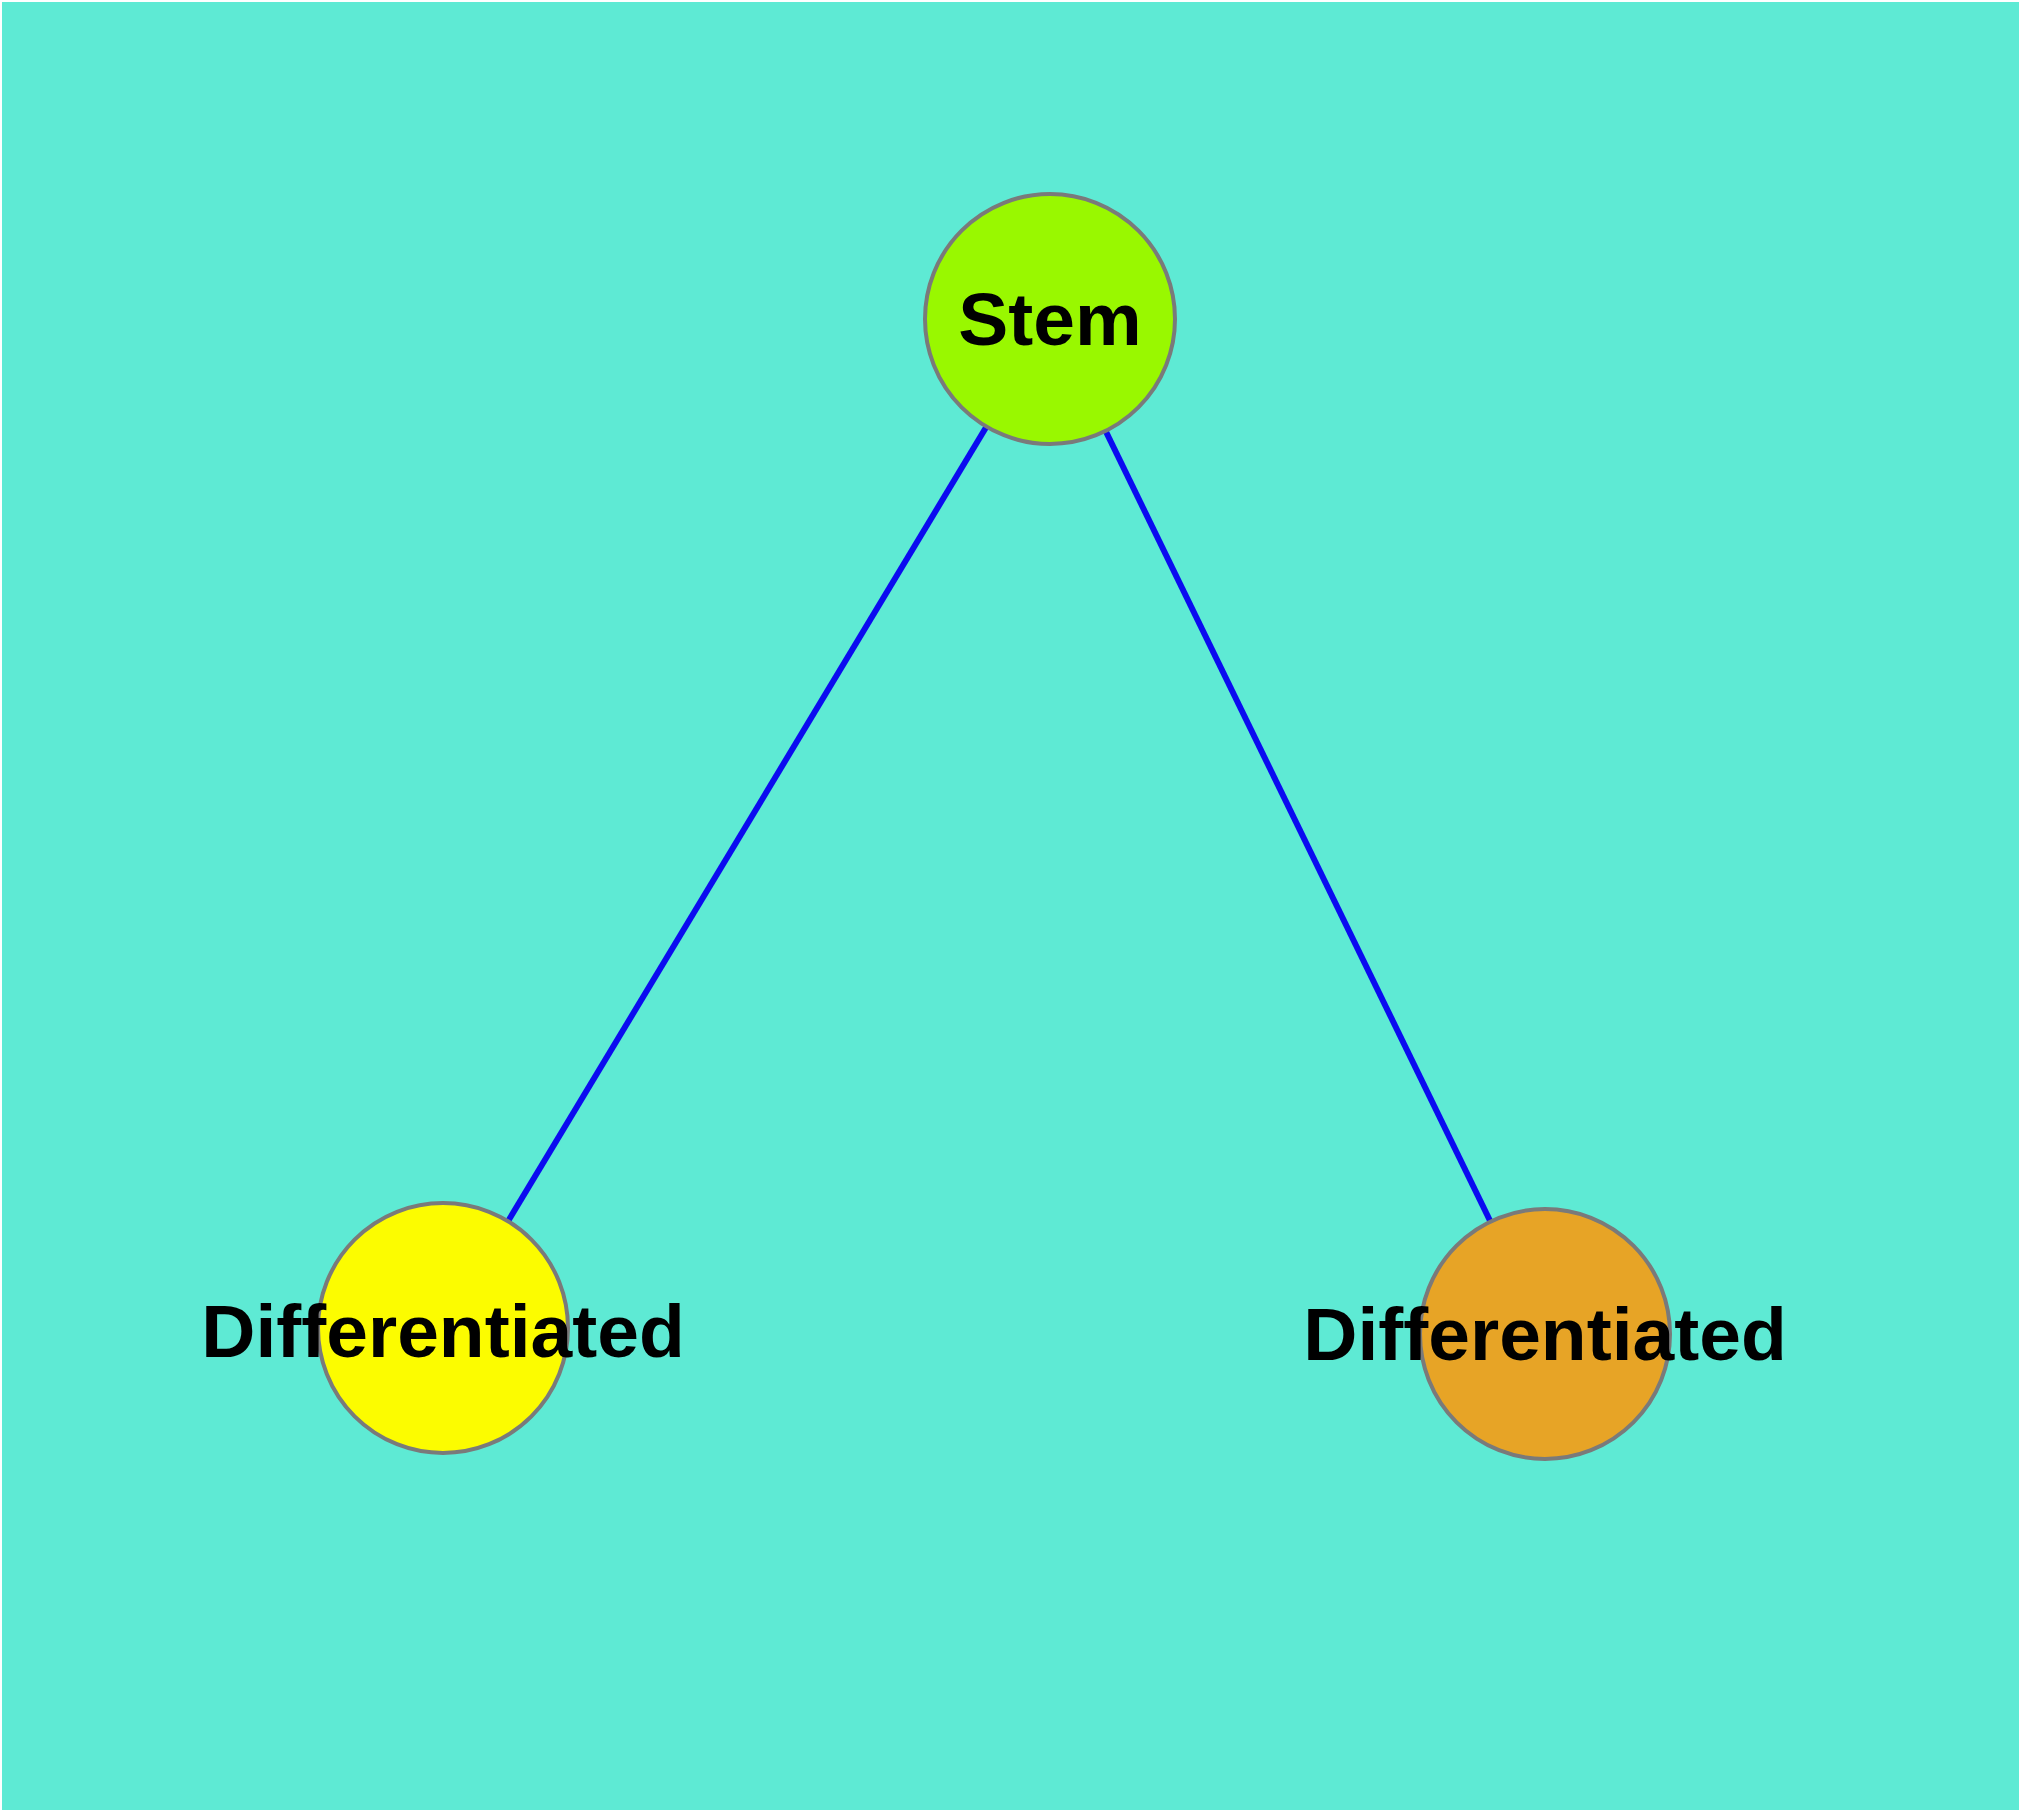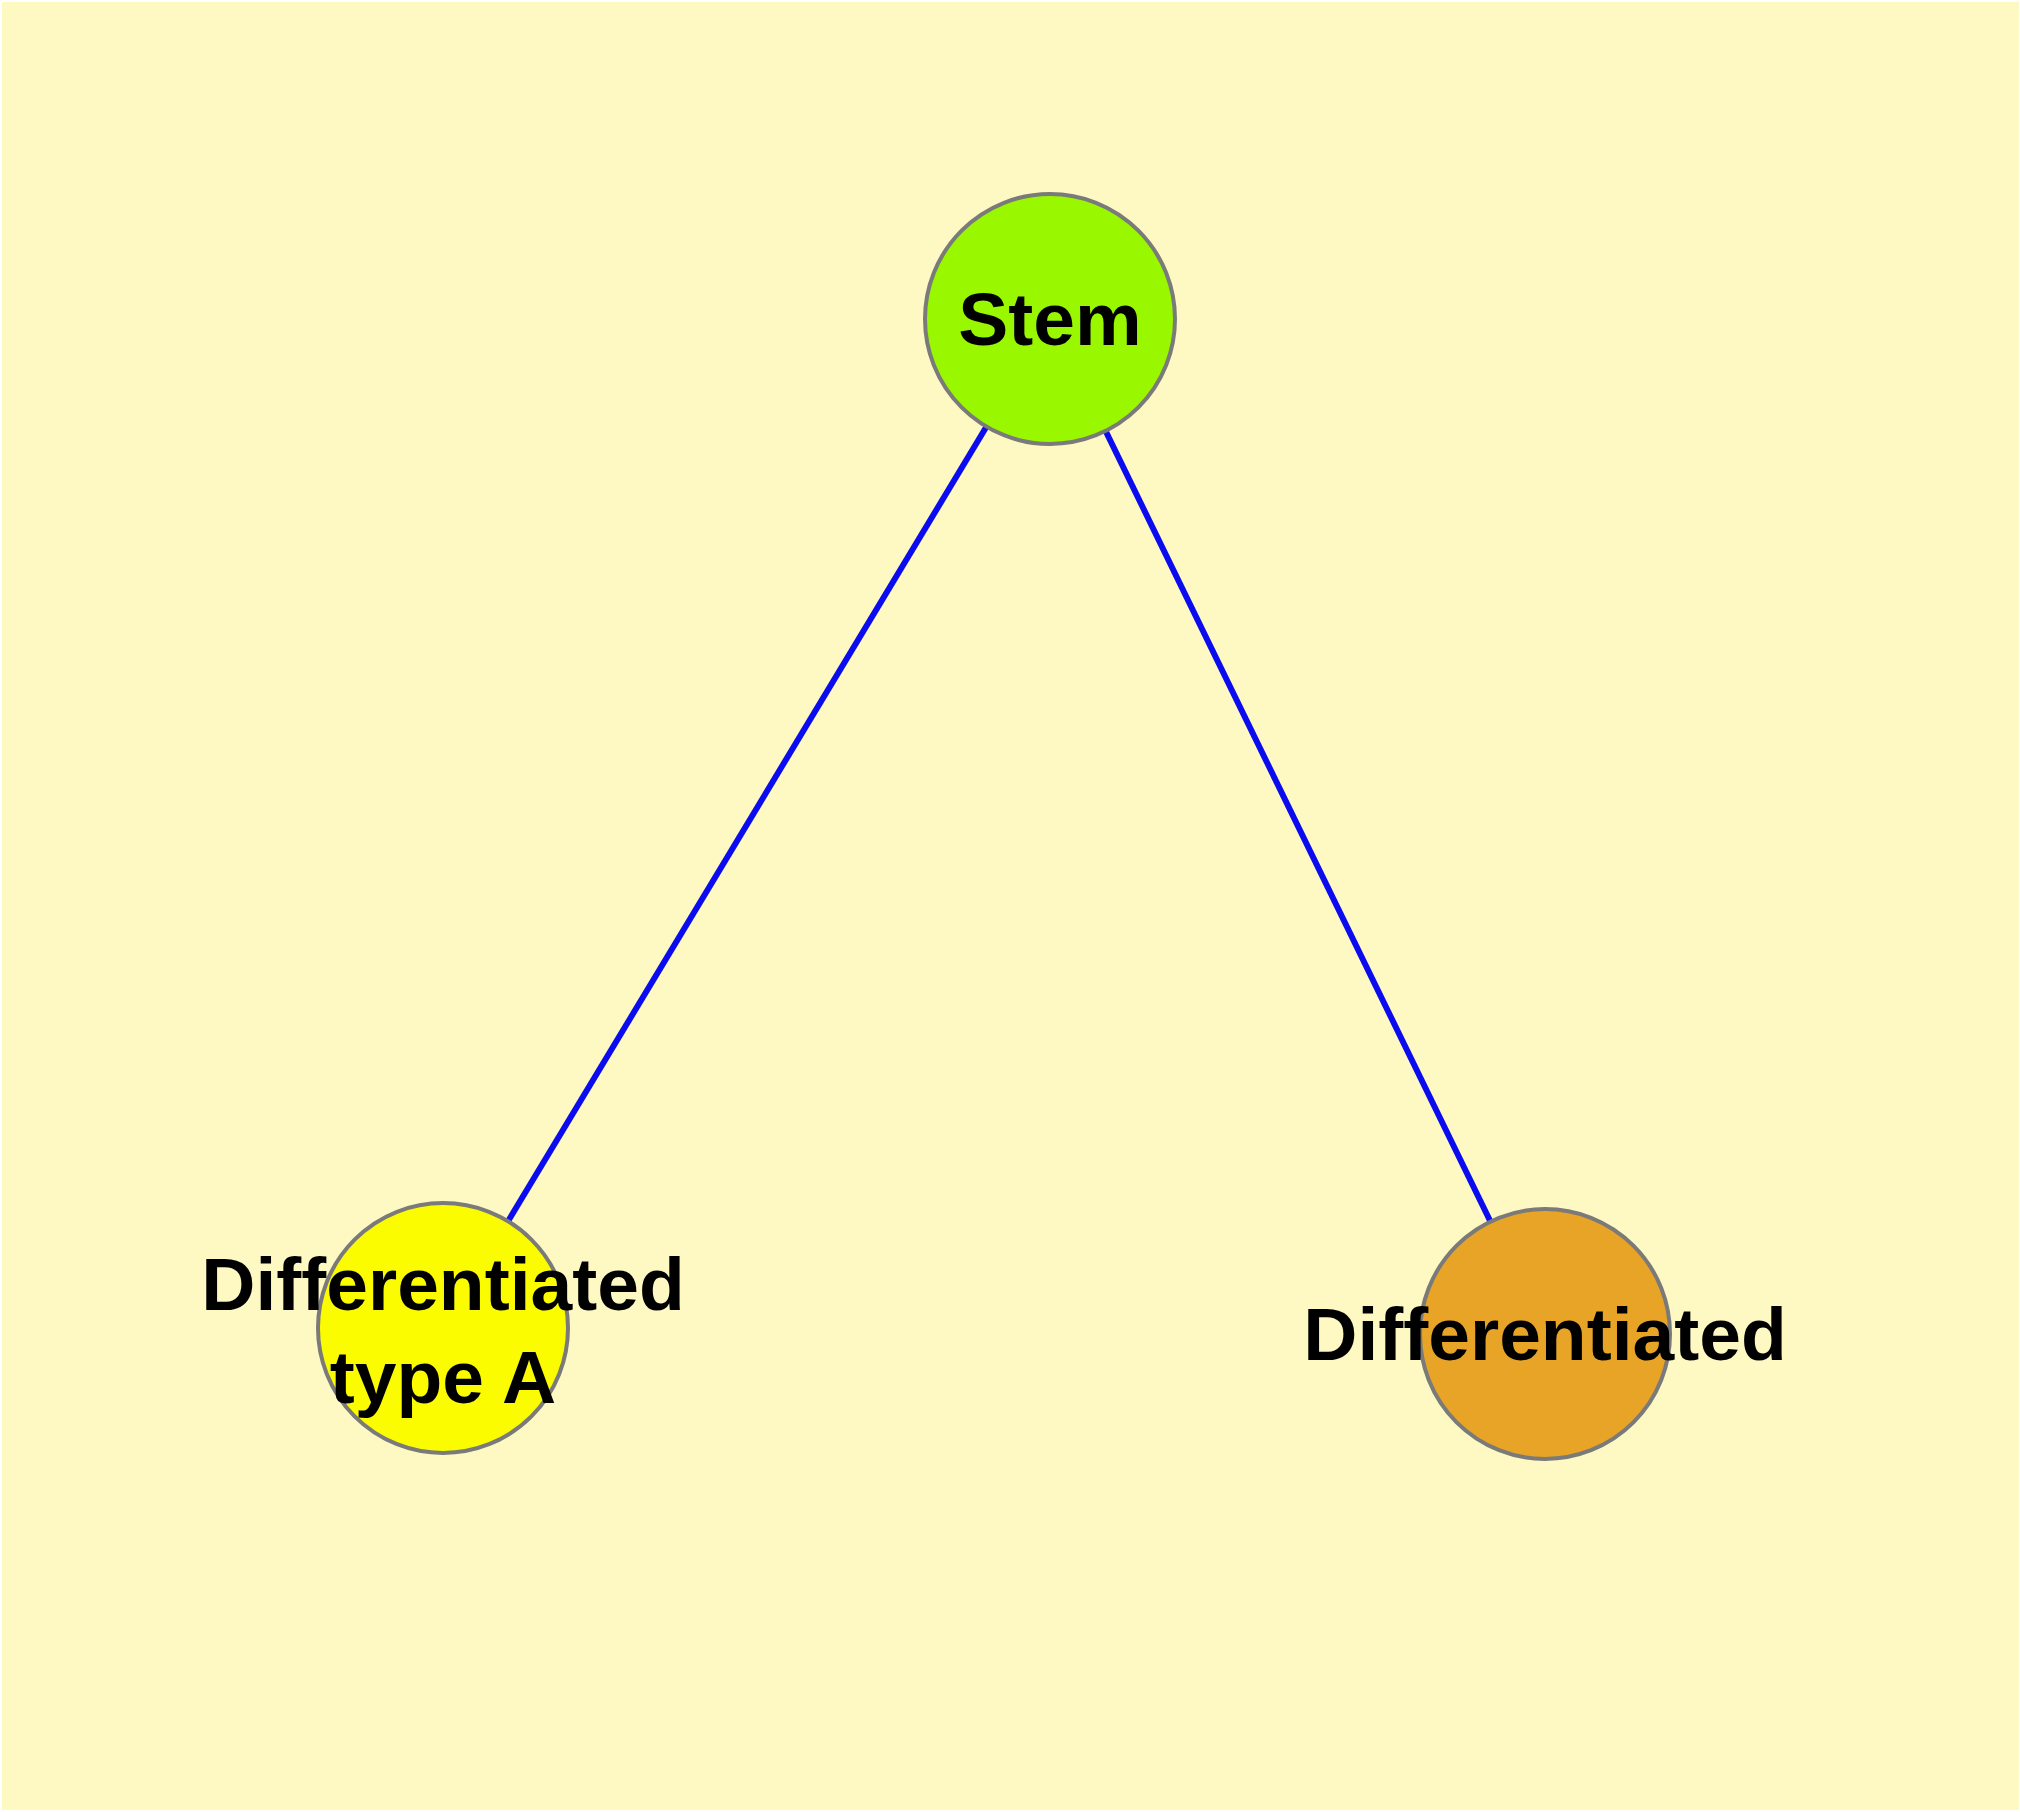--- a/index.html
+++ b/index.html
@@ -51,40 +51,39 @@
   .circle-stem   { left: 1048px; top: 317px;  }
   .circle-type-a { left: 441px;  top: 1326px; }
   .circle-type-b { left: 1543px; top: 1332px; }
   .label-stem    { left: 1048px; top: 317px;  }
   .label-type-a  { left: 441px;  top: 1329px; }
   .label-type-b  { left: 1543px; top: 1332px; }
 </style>
 </head>
 <body>
 
-<div class="canvas" style="background-color: #fef9c3; border-color: rgb(255, 255, 255);">
+<div class="canvas" style="background-color: #5eead4; border-color: rgb(255, 255, 255);">
 
   <svg class="edges-layer" viewBox="0 0 2378 2132" preserveAspectRatio="none">
     <line class="edge" x1="1237" y1="374" x2="520" y2="1565" style="stroke: rgb(11, 11, 240);"></line>
     <line class="edge" x1="1237" y1="374" x2="1820" y2="1572" style="stroke: rgb(11, 11, 240);"></line>
   </svg>
 
   <div class="node-circle circle-stem" style="background-color: rgb(153, 248, 0); border-color: rgb(122, 122, 122);"></div>
 
   <div class="node-circle circle-type-a" style="background-color: rgb(252, 252, 0); border-color: rgb(122, 122, 122);"></div>
 
   <div class="node-circle circle-type-b" style="background-color: rgb(231, 164, 38); border-color: rgb(122, 122, 122);"></div>
 
   <div class="node-label label-stem" style="color: rgb(0, 0, 0);">
     <span>Stem</span>
   </div>
 
   <div class="node-label label-type-a" style="color: rgb(0, 0, 0);">
     <div>Differentiated</div>
-    <div>type A</div>
   </div>
 
   <div class="node-label label-type-b" style="color: rgb(0, 0, 0);">
     <div>Differentiated</div>
   </div>
 
 </div>
 
 
 </body></html>

